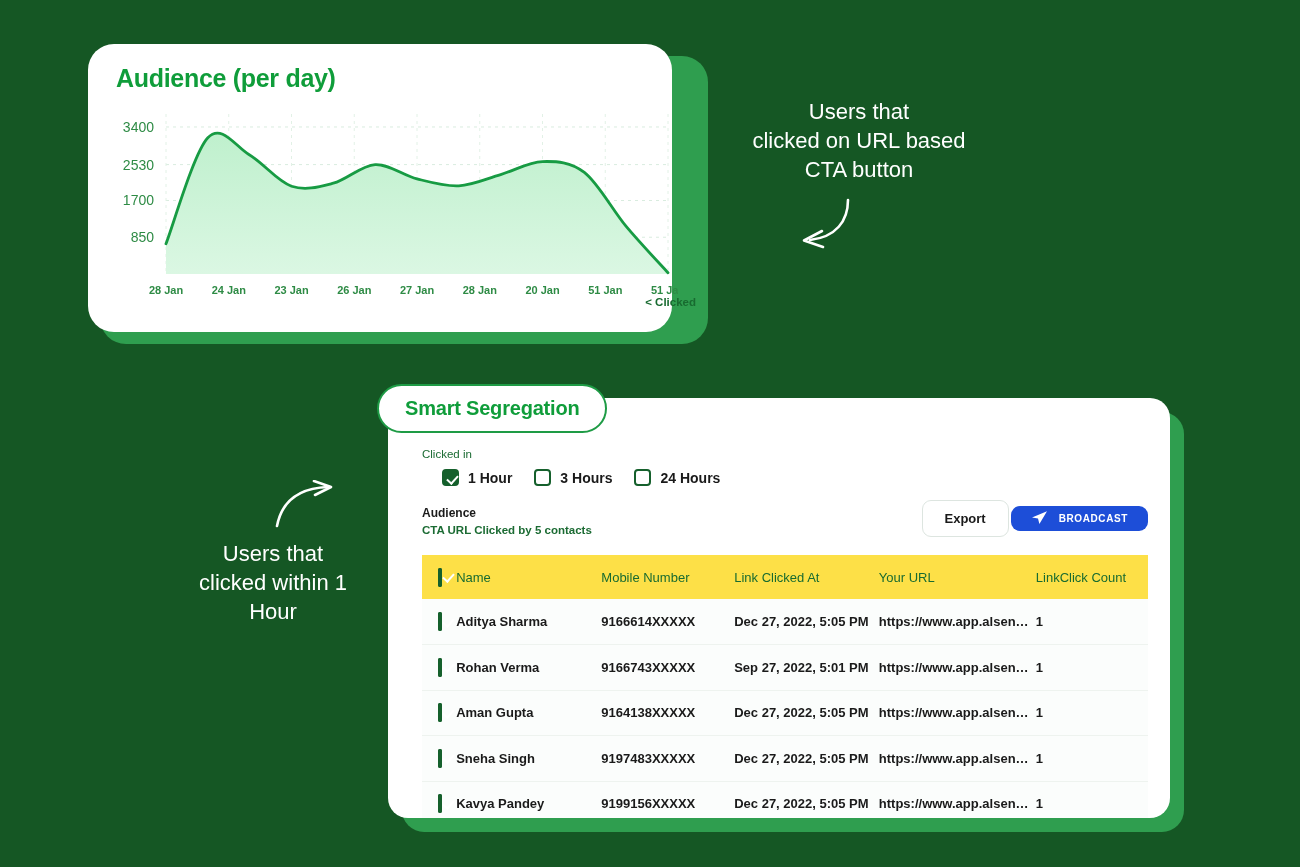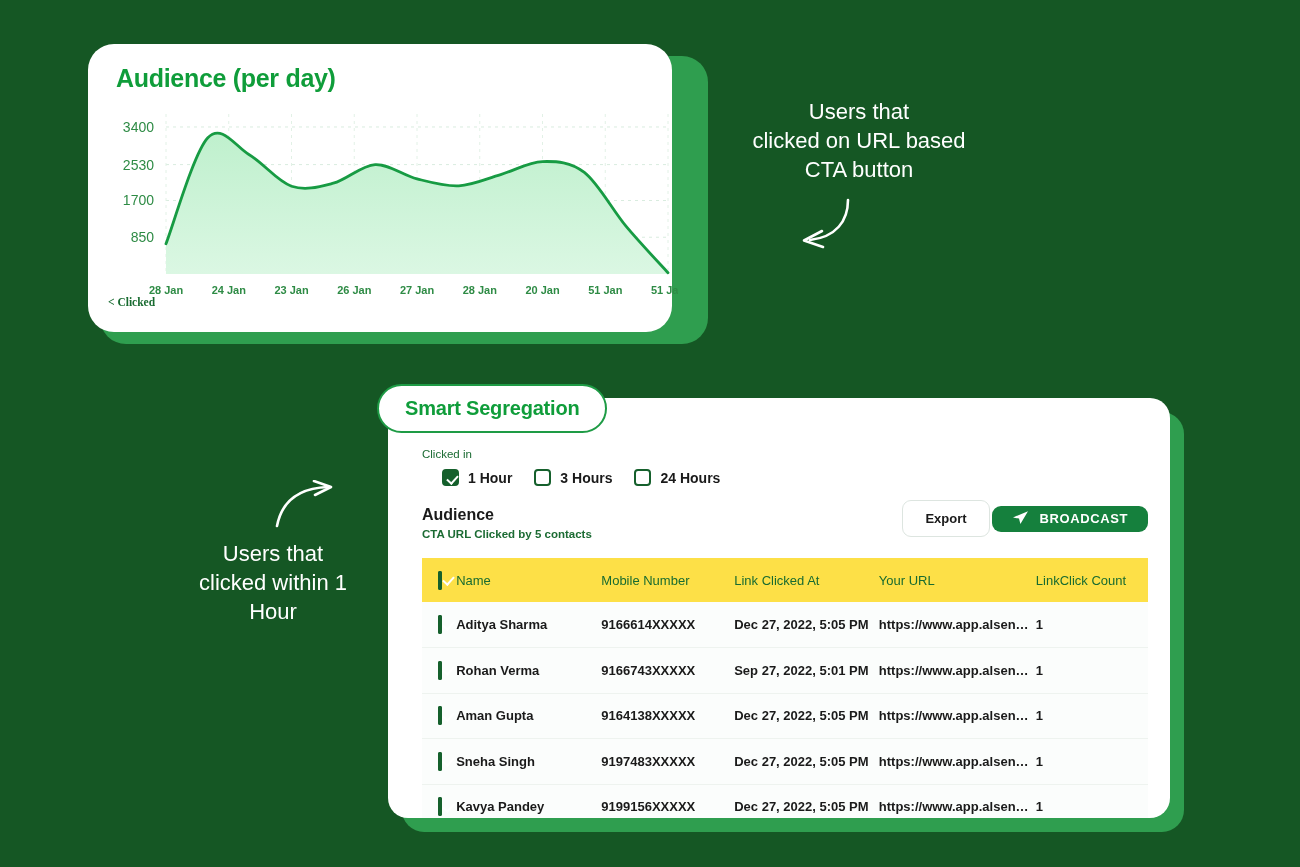--- a/index.html
+++ b/index.html
@@ -61,26 +61,25 @@
     fill: #2e8b45;
     font-family: "Liberation Sans", sans-serif;
     text-anchor: middle;
     font-weight: 700;
   }
   .xaxis-label {
     position: absolute;
     left: 0;
     top: 252px;
     width: 608px;
-    text-align: left;
+    text-align: right;
     font-size: 11.5px;
     font-weight: 700;
     color: #186b30;
     padding-left: 20px;
-    font-family: Liberation Serif, serif;
   }
 
   
   .annot {
     position: absolute;
     color: #ffffff;
     font-size: 22px;
     line-height: 29px;
     text-align: center;
     font-weight: 400;
@@ -155,40 +154,40 @@
     transform: rotate(42deg);
   }
   .cb-label { font-size: 14px; font-weight: 700; color: #1a1a1a; }
 
   .aud-header {
     display: flex;
     align-items: flex-start;
     justify-content: space-between;
     margin-top: 20px;
   }
-  .aud-title { font-size: 16px; font-weight: 700; color: #1a1a1a; }
+  .aud-title { font-size: 12px; font-weight: 700; color: #1a1a1a; }
   .aud-sub { font-size: 11.5px; font-weight: 700; color: #1b6b33; margin-top: 4px; }
 
   .btn-group { display: flex; align-items: center; gap: 2px; margin-top: -6px; }
   .btn-export {
     background: #ffffff;
     border: 1.5px solid #dde5e0;
     border-radius: 9px;
     padding: 10px 22px;
     font-size: 13px;
     font-weight: 700;
     color: #1a1a1a;
     cursor: pointer;
   }
   .btn-broadcast {
-    background: #15803d;
+    background: #1d4ed8;
     border: none;
     border-radius: 9px;
     padding: 4px 20px;
-    font-size: 13px;
+    font-size: 10px;
     font-weight: 700;
     color: #ffffff;
     letter-spacing: 0.6px;
     display: flex;
     align-items: center;
     gap: 11px;
     cursor: pointer;
   }
 
   

